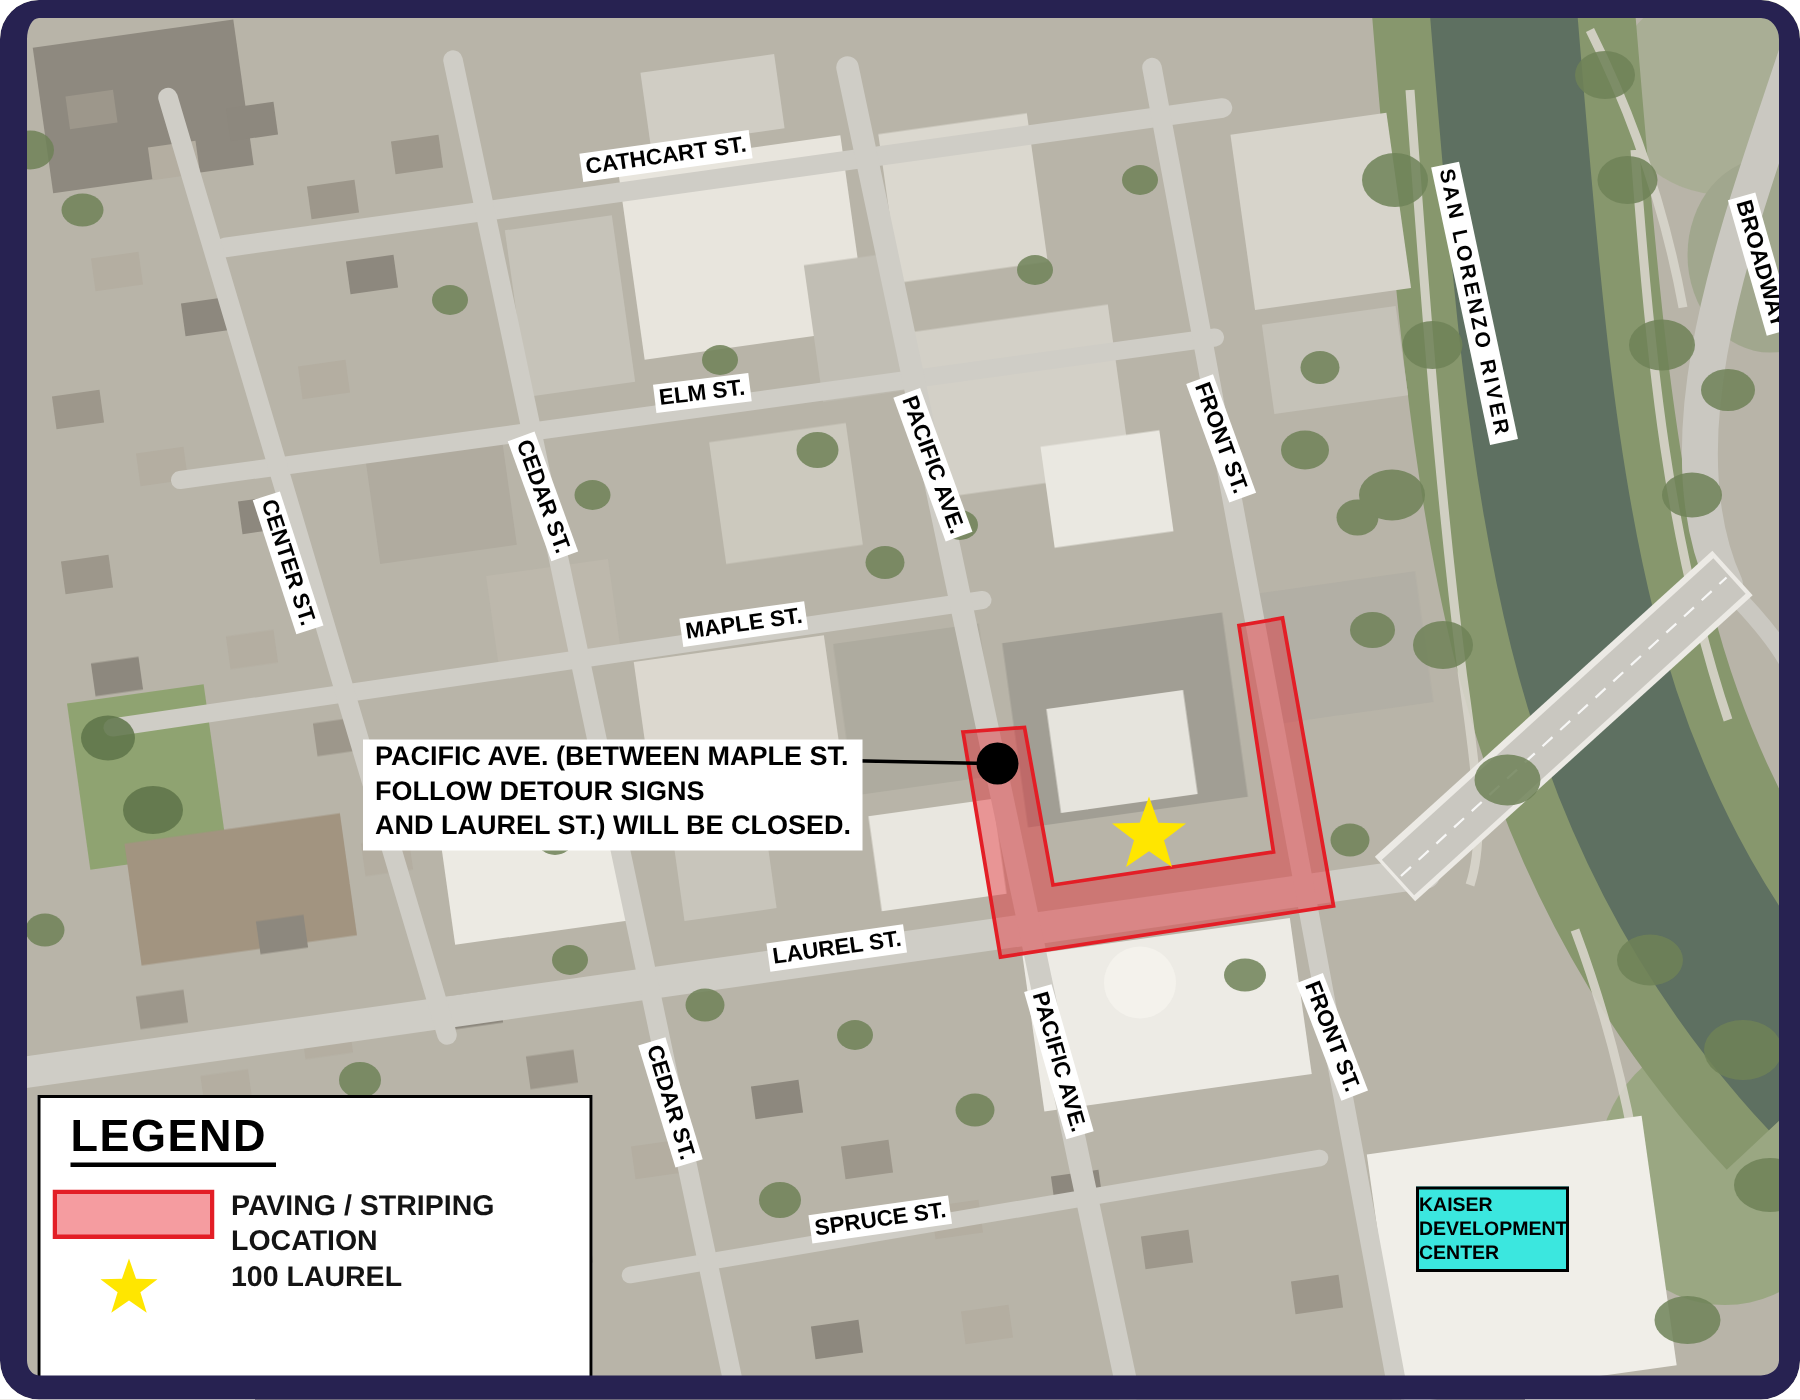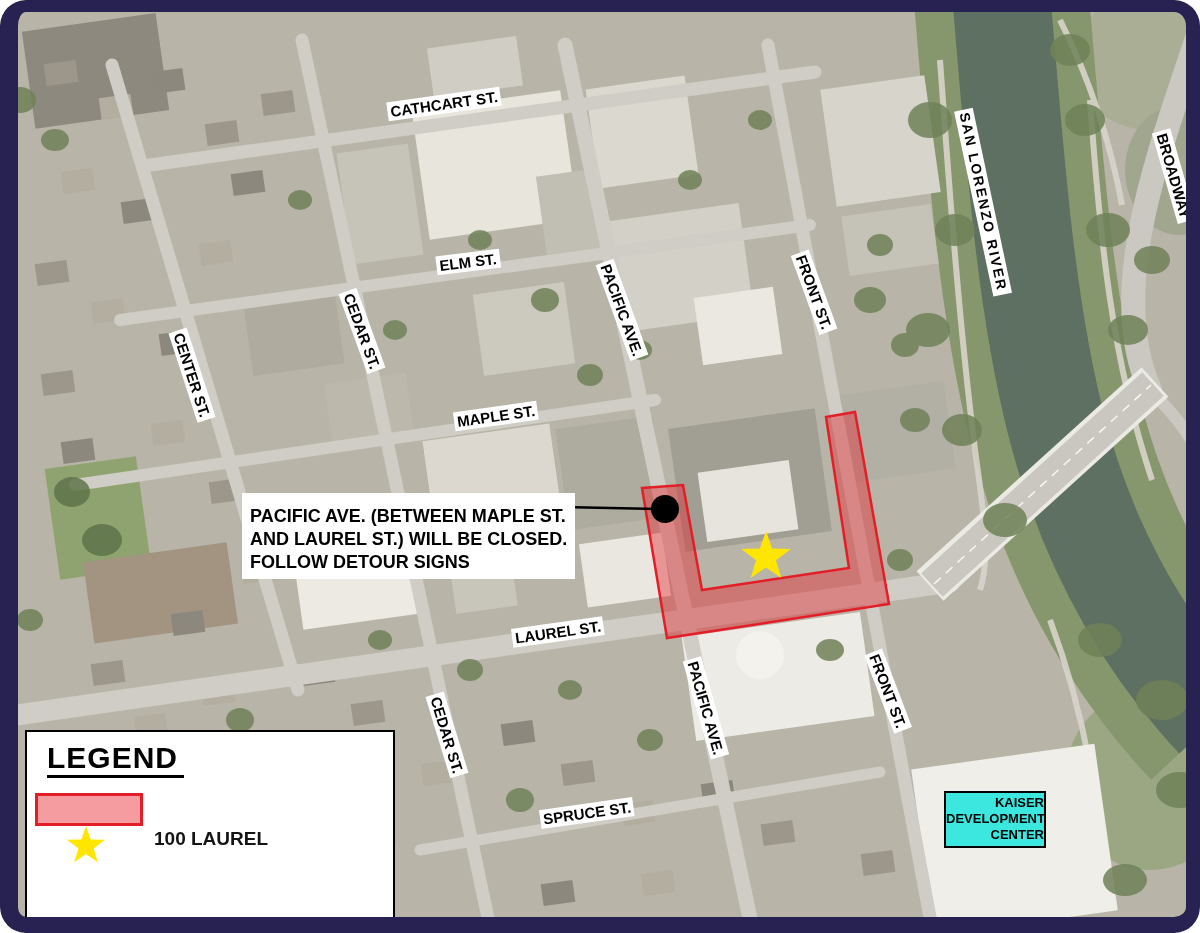--- a/index.html
+++ b/index.html
@@ -17,26 +17,26 @@
   }
   .chip{
     position:absolute;z-index:20;background:#ffffff;color:#000000;
     font-weight:bold;font-size:15px;line-height:17px;padding:1px 3px;
     white-space:nowrap;transform:translate(-50%,-50%) rotate(var(--r,0deg));
   }
   .chip.river-chip{font-size:14px;letter-spacing:2px;}
   .callout{
     position:absolute;left:242px;top:493px;z-index:30;background:#ffffff;
     color:#000000;font-weight:bold;font-size:18px;line-height:23px;
-    padding:12px 8px 5px 8px;white-space:nowrap;
+    padding:0 8px 5px 8px;white-space:nowrap;
   }
   .kaiser{
     position:absolute;left:944px;top:791px;width:98px;z-index:25;
     background:#3be7df;border:2px solid #000000;color:#000000;
-    font-weight:bold;font-size:13px;line-height:16px;text-align:right;
+    font-weight:bold;font-size:13px;line-height:16px;text-align:left;
     padding:2px 0 3px 0;
   }
   .legend{
     position:absolute;left:25px;top:730px;width:370px;height:196px;z-index:40;
     background:#ffffff;border:2px solid #000000;box-sizing:border-box;
   }
   .legend-title{
     margin:10px 0 0 20px;display:inline-block;
     font-weight:bold;font-size:30px;letter-spacing:1px;color:#000000;
     border-bottom:3px solid #000000;padding:0 6px 1px 0;line-height:32px;
@@ -229,39 +229,43 @@
   <div class="chip" style="left:447px;top:735px;--r:73deg">CEDAR ST.</div>
   <div class="chip" style="left:622px;top:310px;--r:70deg">PACIFIC AVE.</div>
   <div class="chip" style="left:706px;top:708px;--r:74deg">PACIFIC AVE.</div>
   <div class="chip" style="left:814px;top:292px;--r:70deg">FRONT ST.</div>
   <div class="chip" style="left:888px;top:691px;--r:69deg">FRONT ST.</div>
   <div class="chip" style="left:1174px;top:176px;--r:74deg">BROADWAY</div>
   <div class="chip river-chip" style="left:983px;top:202px;--r:78deg">SAN LORENZO RIVER</div>
 
   <div class="callout">
     <div>PACIFIC AVE. (BETWEEN MAPLE ST.</div>
+    <div>FOLLOW DETOUR SIGNS</div>
     <div>AND LAUREL ST.) WILL BE CLOSED.</div>
-    <div>FOLLOW DETOUR SIGNS</div>
   </div>
 
   <div class="kaiser">
     <div>KAISER</div>
     <div>DEVELOPMENT</div>
     <div>CENTER</div>
   </div>
 
   <div class="legend">
     <div class="legend-title">LEGEND</div>
 
     <div class="legend-row">
       <div class="legend-sym">
         <svg class="swatch-svg" width="108" height="33">
           <rect x="1.5" y="1.5" width="105" height="30" fill-opacity="0.45" stroke="#e31e26" stroke-width="3" fill="#e8232d"></rect>
         </svg>
       </div>
+      <div class="legend-label">
+        <div>PAVING / STRIPING</div>
+        <div>LOCATION</div>
+      </div>
     </div>
 
     <div class="legend-row second">
       <div class="legend-sym">
         <svg class="star-svg" width="44" height="44">
           <polygon points="22,3 26.7,16.5 41,16.8 29.6,25.5 33.8,39.2 22,31 10.2,39.2 14.4,25.5 3,16.8 17.3,16.5" fill="#ffe600"></polygon>
         </svg>
       </div>
       <div class="legend-label">
         <div>100 LAUREL</div>

